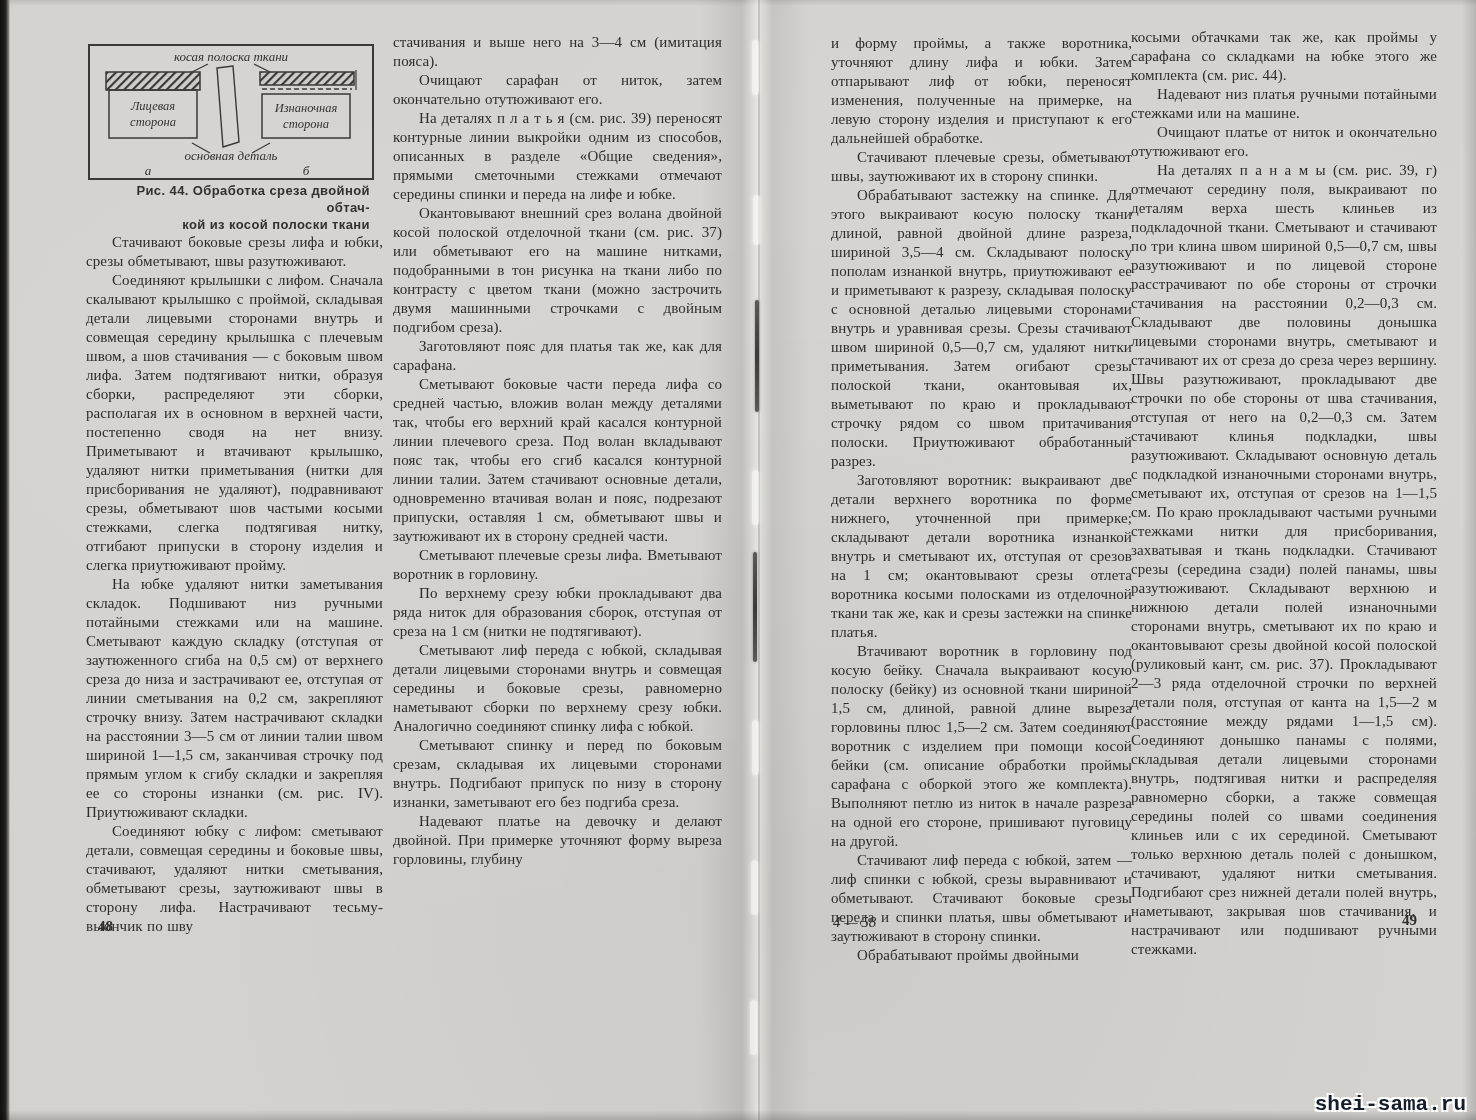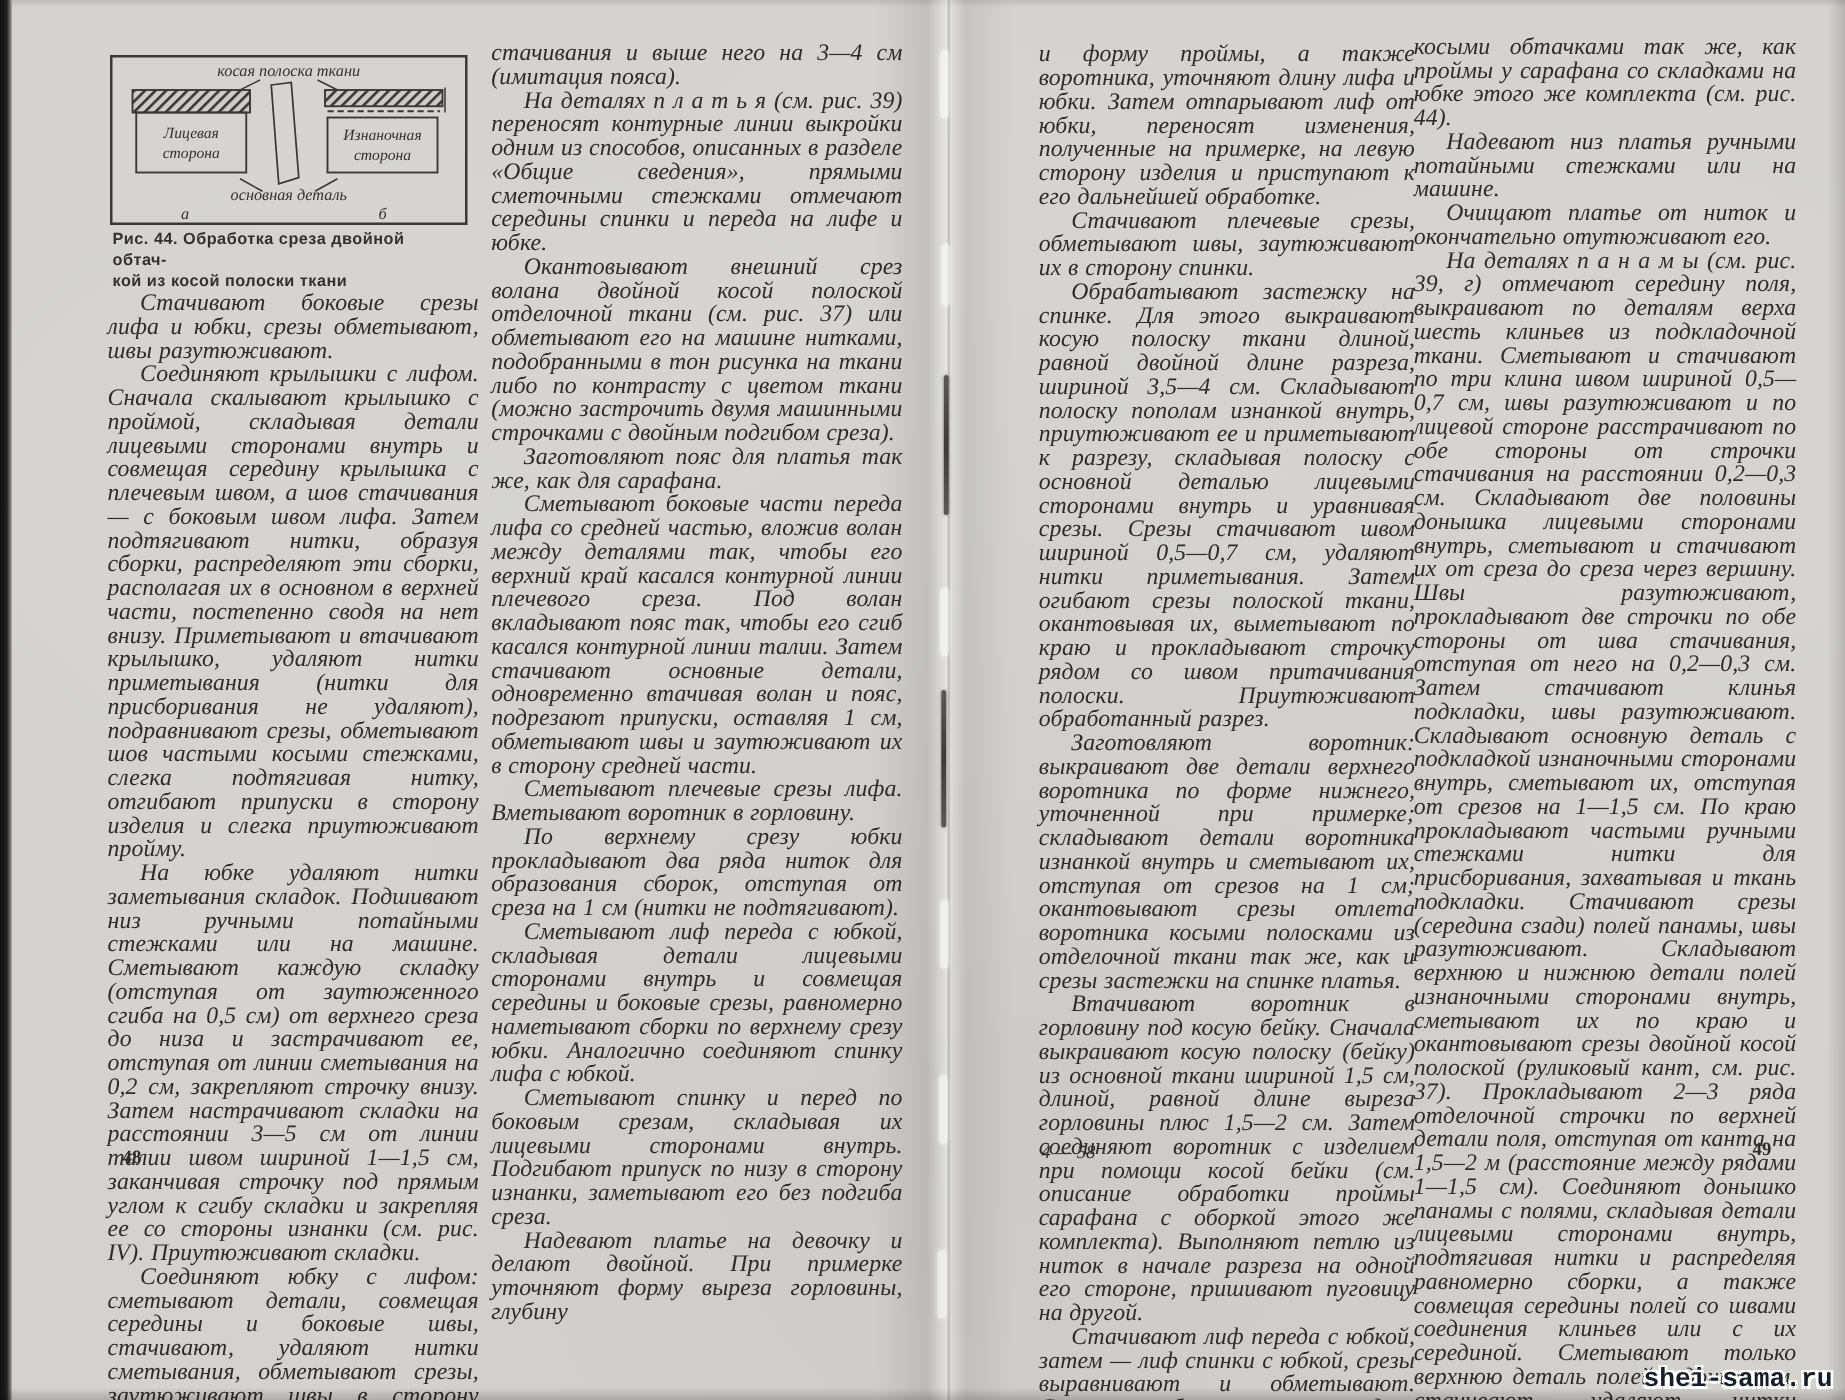--- a/index.html
+++ b/index.html
@@ -25,31 +25,31 @@
   .edge-top{position:absolute;left:0;top:0;width:100%;height:6px;
     background:linear-gradient(0deg,rgba(0,0,0,0) 0%,rgba(0,0,0,0.10) 100%);}
   
   .gutter{position:absolute;left:700px;top:0;width:110px;height:100%;
     background:linear-gradient(90deg,rgba(0,0,0,0) 0%,rgba(0,0,0,0.09) 38%,
       rgba(255,255,255,0.40) 52%,rgba(0,0,0,0.07) 66%,rgba(0,0,0,0) 100%);}
   .crease{position:absolute;left:758px;top:0;width:2px;height:100%;background:rgba(40,38,34,0.16);}
   .stitch{position:absolute;width:4px;border-radius:2px;background:linear-gradient(180deg,#5a5955,#3c3b38,#5a5955);box-shadow:0 0 3px rgba(0,0,0,0.35);}
   .thread{position:absolute;width:7px;border-radius:4px;background:rgba(255,255,255,0.55);box-shadow:0 0 4px rgba(255,255,255,0.5);}
   
-  .col{position:absolute;text-align:justify;font-size:19px;line-height:19px;
-    letter-spacing:0.1px;word-spacing:0.5px;color:#2e2c28;font-style:italic;}
+  .col{position:absolute;text-align:justify;font-size:15px;line-height:19px;
+    letter-spacing:0.1px;word-spacing:0.5px;color:#2e2c28;}
   .col p.para{margin:0;text-indent:26px;}
   .col p.para.cont{text-indent:0;}
   
   .figure-box{position:absolute;left:88px;top:44px;width:282px;height:132px;
     border:2px solid #3b3935;background:rgba(255,255,255,0.04);}
   .caption{position:absolute;left:90px;top:182px;width:280px;
     font-family:"Liberation Sans","DejaVu Sans",sans-serif;
     font-weight:bold;font-size:13px;line-height:17px;letter-spacing:0.4px;color:#33312d;}
-  .caption p{margin:0;text-indent:0 !important;}
+  .caption p{margin:0;text-indent:0 !important;text-align:right;}
   
   .page-num{position:absolute;font-weight:bold;font-size:15px;color:#2f2d29;}
   .sig-mark{position:absolute;font-size:15px;color:#2f2d29;font-style:italic;}
   
   .watermark{position:absolute;right:10px;bottom:4px;
     font-family:Liberation Mono, monospace;
     font-weight:bold;font-size:21px;color:#161e2c;
     text-shadow:-2px -2px 0 #fff,2px -2px 0 #fff,-2px 2px 0 #fff,2px 2px 0 #fff,0 0 3px #fff;}
   svg text{font-family:"Liberation Serif","DejaVu Serif",serif;font-style:italic;fill:#34322e;}
 </style>
@@ -112,20 +112,21 @@
       </div>
 
     <div class="col" style="left:86px;top:233px;width:297px;">
         <p class="para">Стачивают боковые срезы лифа и юбки, срезы обметывают, швы разутюживают.</p>
         <p class="para">Соединяют крылышки с лифом. Сначала скалывают крылышко с проймой, складывая детали лицевыми сторонами внутрь и совмещая середину крылышка с плечевым швом, а шов стачивания — с боковым швом лифа. Затем подтягивают нитки, образуя сборки, распределяют эти сборки, располагая их в основном в верхней части, постепенно сводя на нет внизу. Приметывают и втачивают крылышко, удаляют нитки приметывания (нитки для присборивания не удаляют), подравнивают срезы, обметывают шов частыми косыми стежками, слегка подтягивая нитку, отгибают припуски в сторону изделия и слегка приутюживают пройму.</p>
         <p class="para">На юбке удаляют нитки заметывания складок. Подшивают низ ручными потайными стежками или на машине. Сметывают каждую складку (отступая от заутюженного сгиба на 0,5 см) от верхнего среза до низа и застрачивают ее, отступая от линии сметывания на 0,2 см, закрепляют строчку внизу. Затем настрачивают складки на расстоянии 3—5 см от линии талии швом шириной 1—1,5 см, заканчивая строчку под прямым углом к сгибу складки и закрепляя ее со стороны изнанки (см. рис. IV). Приутюживают складки.</p>
         <p class="para">Соединяют юбку с лифом: сметывают детали, совмещая середины и боковые швы, стачивают, удаляют нитки сметывания, обметывают срезы, заутюживают швы в сторону лифа. Настрачивают тесьму-вьюнчик по шву</p>
       </div>
     <div class="col" style="left:393px;top:33px;width:329px;">
         <p class="para cont">стачивания и выше него на 3—4 см (имитация пояса).</p>
+        <p class="para">Очищают сарафан от ниток, затем окончательно отутюживают его.</p>
         <p class="para">На деталях п л а т ь я (см. рис. 39) переносят контурные линии выкройки одним из способов, описанных в разделе «Общие сведения», прямыми сметочными стежками отмечают середины спинки и переда на лифе и юбке.</p>
         <p class="para">Окантовывают внешний срез волана двойной косой полоской отделочной ткани (см. рис. 37) или обметывают его на машине нитками, подобранными в тон рисунка на ткани либо по контрасту с цветом ткани (можно застрочить двумя машинными строчками с двойным подгибом среза).</p>
         <p class="para">Заготовляют пояс для платья так же, как для сарафана.</p>
         <p class="para">Сметывают боковые части переда лифа со средней частью, вложив волан между деталями так, чтобы его верхний край касался контурной линии плечевого среза. Под волан вкладывают пояс так, чтобы его сгиб касался контурной линии талии. Затем стачивают основные детали, одновременно втачивая волан и пояс, подрезают припуски, оставляя 1 см, обметывают швы и заутюживают их в сторону средней части.</p>
         <p class="para">Сметывают плечевые срезы лифа. Вметывают воротник в горловину.</p>
         <p class="para">По верхнему срезу юбки прокладывают два ряда ниток для образования сборок, отступая от среза на 1 см (нитки не подтягивают).</p>
         <p class="para">Сметывают лиф переда с юбкой, складывая детали лицевыми сторонами внутрь и совмещая середины и боковые срезы, равномерно наметывают сборки по верхнему срезу юбки. Аналогично соединяют спинку лифа с юбкой.</p>
         <p class="para">Сметывают спинку и перед по боковым срезам, складывая их лицевыми сторонами внутрь. Подгибают припуск по низу в сторону изнанки, заметывают его без подгиба среза.</p>
         <p class="para">Надевают платье на девочку и делают двойной. При примерке уточняют форму выреза горловины, глубину</p>
       </div>

